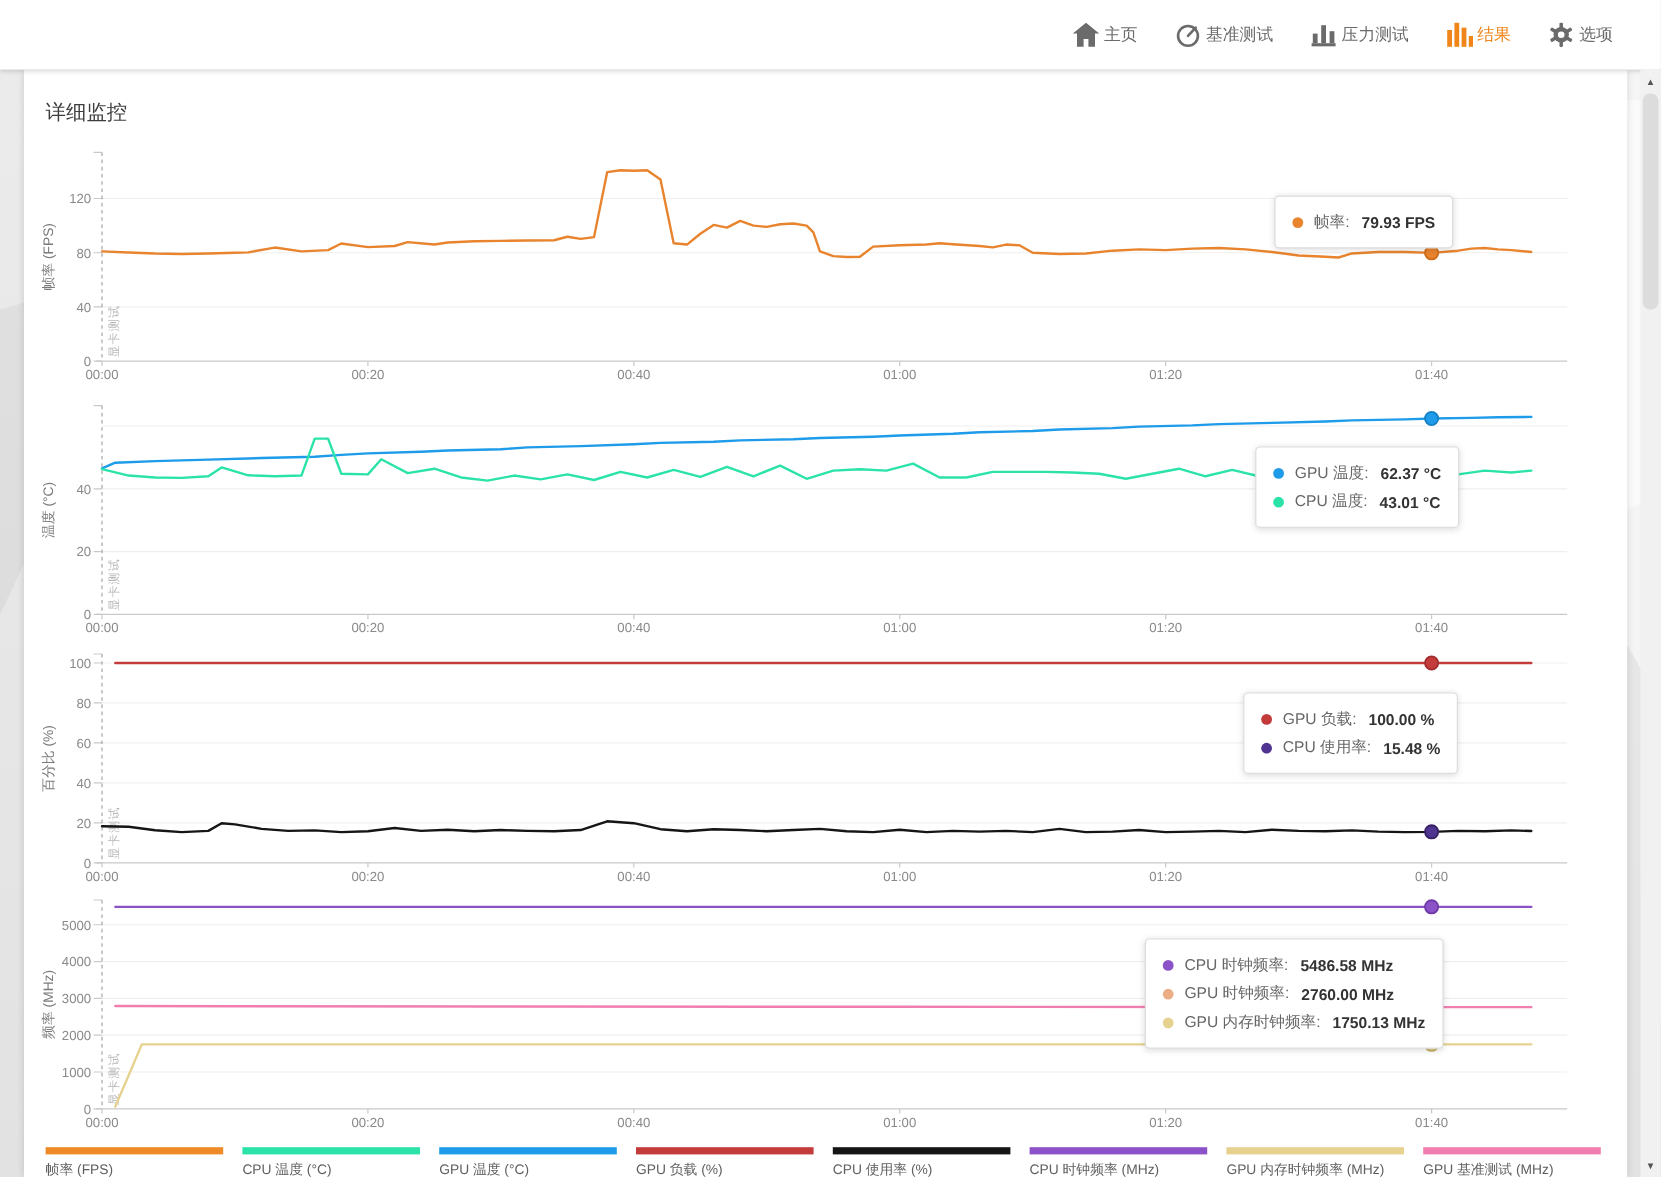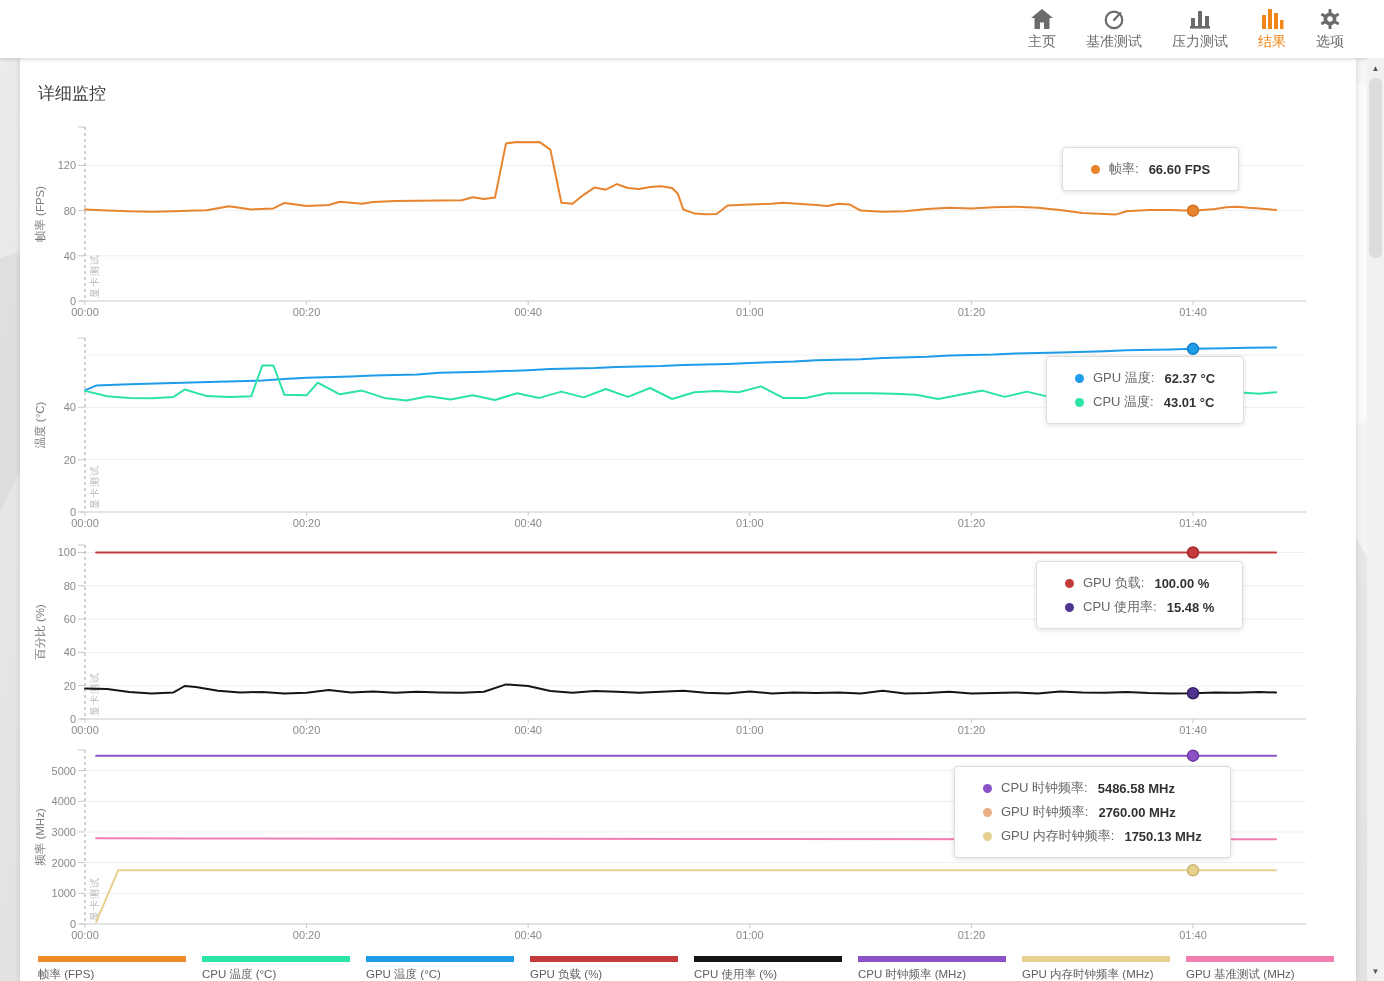--- a/index.html
+++ b/index.html
@@ -15,34 +15,34 @@
       conic-gradient(from 140deg at 99% 85%, rgba(0,0,0,.04) 0 40deg, transparent 40deg),
       linear-gradient(#ececec,#e2e2e2);
   }
   
   .topbar { position:absolute; left:0; top:0; width:1384px; height:58px; background:#fff;
     box-shadow:0 1px 4px rgba(0,0,0,.18); z-index:20; display:flex; align-items:center; }
   .logo { display:flex; align-items:center; margin-left:28px; cursor:pointer; }
   .logo-text { font-size:27px; font-weight:800; color:#161616; letter-spacing:.5px; margin-left:9px; }
   .logo-reg { font-size:9px; color:#444; vertical-align:top; position:relative; top:-9px; left:1px; font-weight:400;}
   .nav { margin-left:auto; margin-right:40px; display:flex; gap:30px; }
-  .nav-item { display:flex; flex-direction:column; align-items:center; gap:3px; cursor:pointer;
+  .nav-item { display:flex; flex-direction:row; align-items:center; gap:3px; cursor:pointer;
     color:#6b6b6b; font-size:14px; }
   .nav-item svg { display:block; }
   .nav-item.active { color:#f08519; }
   
   .card { position:absolute; left:20px; top:58px; width:1336px; height:923px; background:#fff;
     box-shadow:0 0 6px rgba(0,0,0,.14); z-index:10; }
   .page-title { margin:24px 0 0 18px; font-size:17px; font-weight:normal; color:#3d3d3d; height:22px; }
   .chartwrap { position:relative; margin-left:10px; width:1320px; height:200px; }
   .cw1 { margin-top:17px; } .cw2 { margin-top:11px; } .cw3 { margin-top:7px; } .cw4 { margin-top:5px; }
   svg.chart { display:block; width:1320px; height:200px; }
   
   .tooltip { position:absolute; background:#fff; border:1px solid #ddd; border-radius:4px;
-    box-shadow:0 1px 5px rgba(0,0,0,.13); padding:9px 28px; z-index:5; white-space:nowrap; }
+    box-shadow:0 1px 5px rgba(0,0,0,.13); padding:9px 14px; z-index:5; white-space:nowrap;margin-top:16px; }
   .trow { display:flex; align-items:center; gap:9px; font-size:13px; color:#666; padding:3px 0; }
   .trow .dot { width:9px; height:9px; border-radius:50%; flex:none; }
   .trow b { color:#333; margin-left:1px; }
   
   .legend { display:flex; margin:12px 14px 0 18px; gap:8px; }
   .legend-item { flex:1; cursor:pointer; }
   .legend-item .bar { height:6px; width:95%; margin-bottom:5px; }
   .legend-item .lab { font-size:11.5px; color:#5f5f5f; }
   
   .scrollbar { position:absolute; right:0; top:58px; width:17px; height:923px; background:#f1f1f1; z-index:30; }
@@ -139,21 +139,21 @@
         <line x1="55" y1="6" x2="55" y2="180" stroke="#a5a5a5" stroke-dasharray="3,3"></line>
         <text x="68" y="177" transform="rotate(-90 68 177)" fill="#b8b8b8" font-size="10" letter-spacing="1">显卡测试</text>
         <text x="14" y="93" text-anchor="middle" transform="rotate(-90 14 93)" fill="#7a7a7a" font-size="11.5">帧率 (FPS)</text>
         <polyline points="55.0,88.5 77.2,89.4 99.3,90.3 121.5,90.7 143.6,90.3 165.8,89.6 176.9,89.3 199.0,85.3 221.2,88.5 243.4,87.4 254.4,81.9 276.6,84.9 298.8,84.0 309.8,80.8 332.0,82.8 343.1,81.1 365.2,80.0 387.4,79.7 409.6,79.4 431.7,79.2 442.8,76.3 453.9,78.1 465.0,76.6 476.0,22.4 487.1,20.9 498.2,21.3 509.3,20.9 520.4,28.6 531.4,81.7 542.5,82.8 553.6,73.8 564.7,66.4 575.8,68.7 586.8,63.1 597.9,67.0 609.0,68.1 620.1,65.9 631.2,65.3 642.2,67.0 647.8,72.7 653.3,88.5 664.4,92.4 675.5,93.2 686.6,93.0 697.6,84.5 719.8,83.4 742.0,82.8 753.0,81.7 764.1,82.6 786.3,84.0 797.4,85.1 808.4,82.8 819.5,83.4 830.6,89.6 852.8,90.7 874.9,90.2 897.1,87.9 919.2,86.8 941.4,87.4 963.6,86.2 985.7,85.7 1007.9,86.8 1030.0,89.0 1052.2,91.9 1074.4,93.0 1085.4,93.6 1096.5,90.2 1118.7,89.0 1140.8,89.0 1163.0,89.7 1185.2,87.9 1196.2,86.2 1207.3,85.7 1218.4,86.8 1229.5,87.4 1246.1,89.0" fill="none" stroke="#e8842e" stroke-width="2" stroke-linejoin="round" stroke-linecap="round"></polyline>
         <circle cx="1163" cy="89.68948051948051" r="5.5" fill="#e8842e" stroke="#d06d18" stroke-width="1.5"></circle>
       </svg>
     <div class="tooltip" style="left: 1032px; top: 26px;">
         <div class="trow">
           <span class="dot" style="background: rgb(232, 132, 46);"></span>
           <span>帧率: </span>
-          <b>66.60 FPS</b>
+          <b>79.93 FPS</b>
         </div>
       </div>
   </div>
 
   <div class="chartwrap cw2">
     <svg class="chart" viewBox="0 0 1320 200">
         <line x1="55" y1="127.66917293233082" x2="1276" y2="127.66917293233082" stroke="#efefef" stroke-width="1"></line>
         <line x1="55" y1="75.33834586466165" x2="1276" y2="75.33834586466165" stroke="#efefef" stroke-width="1"></line>
         <line x1="55" y1="23.007518796992485" x2="1276" y2="23.007518796992485" stroke="#efefef" stroke-width="1"></line>
         <line x1="50" y1="180" x2="1276" y2="180" stroke="#c9c9c9" stroke-width="1"></line>

